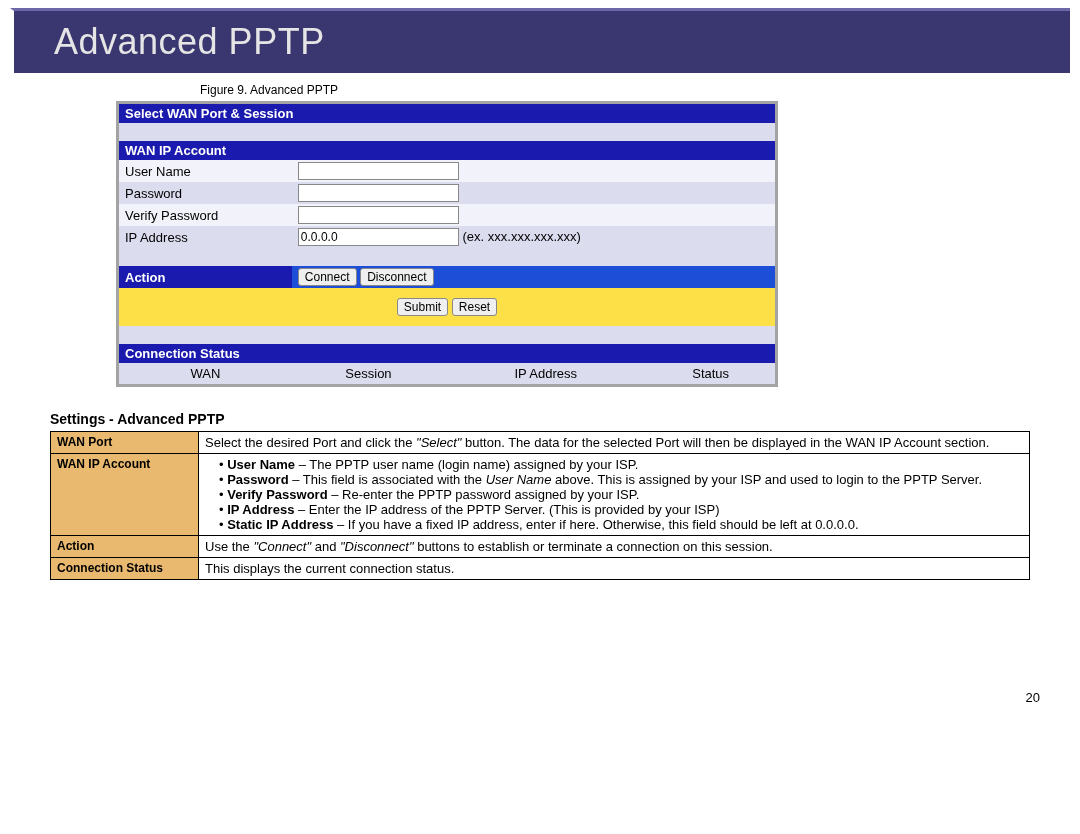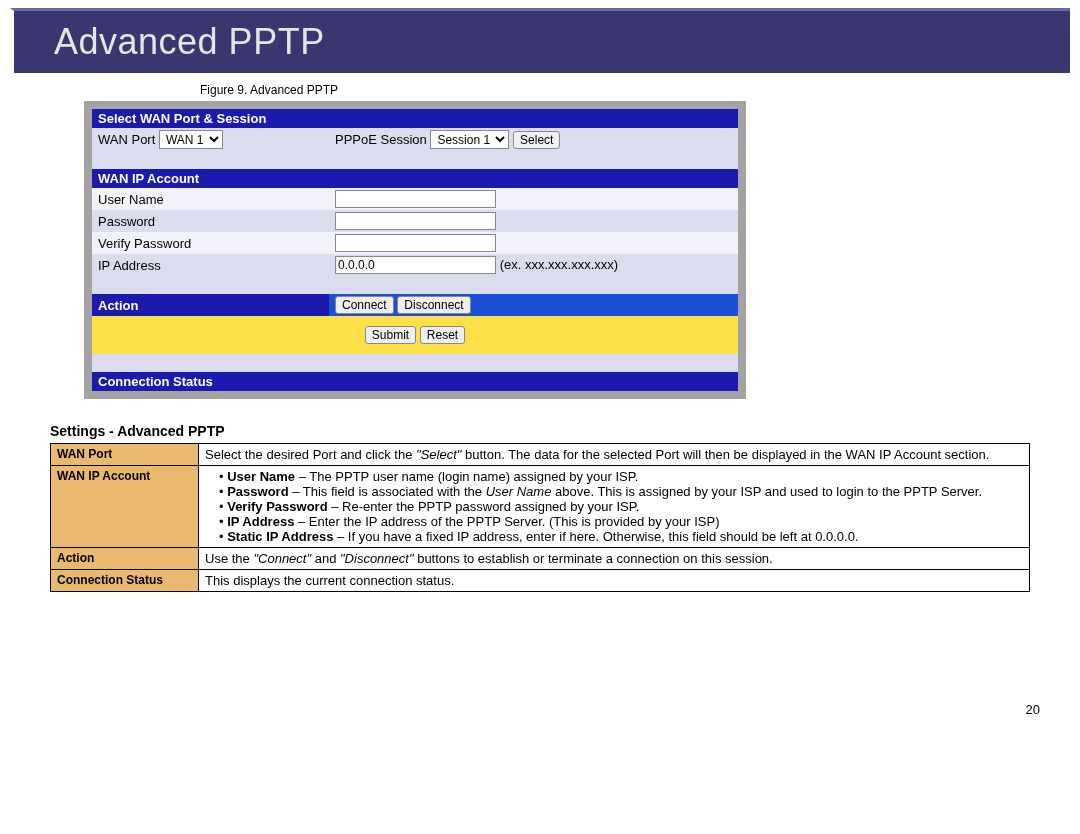--- a/index.html
+++ b/index.html
@@ -22,22 +22,22 @@
     letter-spacing: 0.5px;
   }
   .figure-caption {
     font-size: 12px;
     margin: 10px 0 4px 200px;
     font-weight: 400;
   }
   .form-table {
     border-collapse: collapse;
     width: 662px;
-    margin-left: 84px;
-    border: 8px solid #a3a3a3;
+    margin-left: 116px;
+    border: 3px solid #a3a3a3;
     font-size: 13px;
   }
   .section-header td {
     background: #1a1aae;
     color: #fff;
     font-weight: bold;
     padding: 2px 6px;
   }
   .form-row td {
     background: #dcdcef;
@@ -112,31 +112,20 @@
 
 <div class="header-bar">Advanced PPTP</div>
 
 <div class="figure-caption">Figure 9.  Advanced PPTP</div>
 
 <table class="form-table">
   <tbody>
       <tr class="section-header">
         <td colspan="4">Select WAN Port &amp; Session</td>
       </tr>
-  <tr class="form-row">
-    <td style="width:225px;">
-      <span>WAN Port</span>
-      <select><option>WAN 1</option></select>
-    </td>
-    <td colspan="3">
-      <span>PPPoE Session</span>
-      <select><option>Session 1</option></select>
-      <button class="btn">Select</button>
-    </td>
-  </tr>
   <tr class="spacer">
         <td colspan="4"></td>
       </tr>
   <tr class="section-header">
         <td colspan="4">WAN IP Account</td>
       </tr>
   <tr class="form-row alt">
     <td>User Name</td>
     <td colspan="3"><input type="text" size="20" style=""></td>
   </tr>
@@ -170,20 +159,26 @@
       <button class="btn">Submit</button>
       <button class="btn">Reset</button>
     </td>
   </tr>
   <tr class="spacer">
         <td colspan="4"></td>
       </tr>
   <tr class="section-header">
         <td colspan="4">Connection Status</td>
       </tr>
+  <tr class="status-header">
+    <td>WAN</td>
+    <td>Session</td>
+    <td>IP Address</td>
+    <td>Status</td>
+  </tr>
 </tbody>
   </table>
 
 <div class="settings-title">Settings - Advanced PPTP</div>
 
 <table class="desc-table">
   <tbody>
       <tr>
     <td class="key">WAN Port</td>
     <td>

